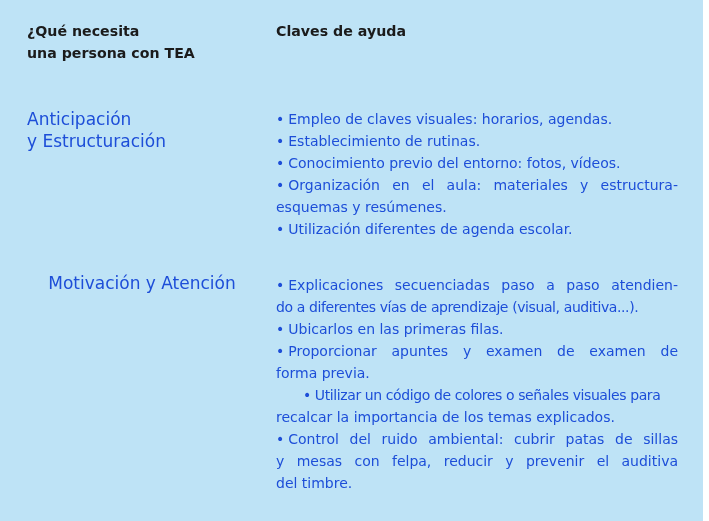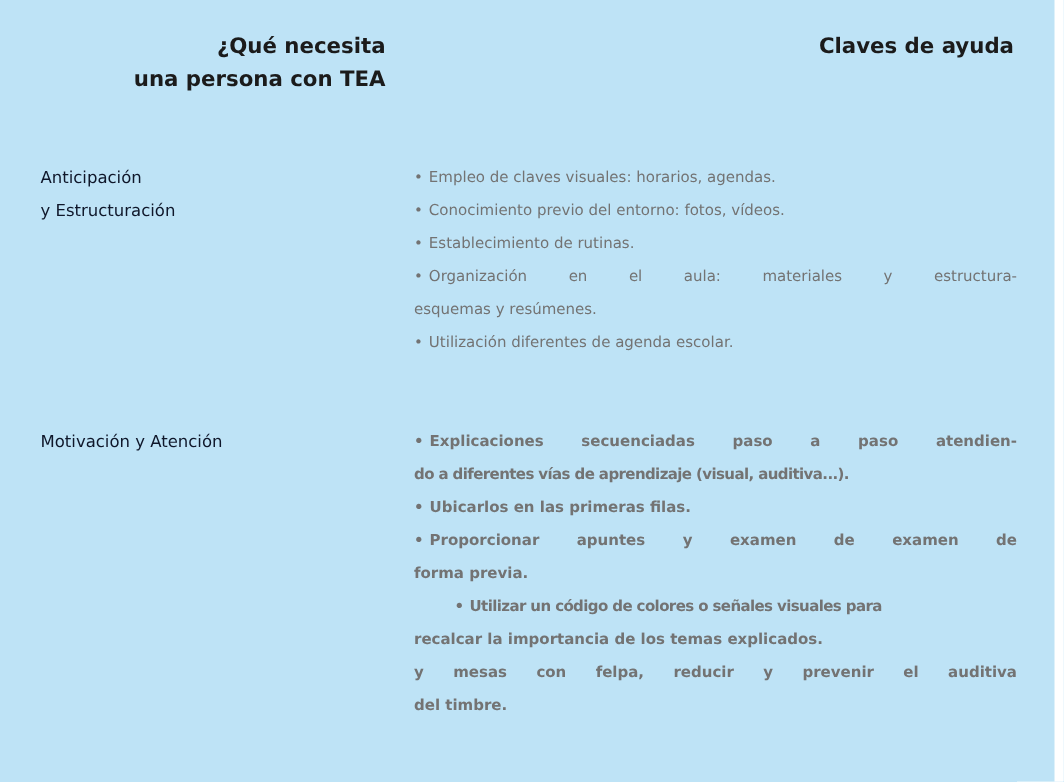--- a/index.html
+++ b/index.html
@@ -21,39 +21,38 @@
       height: 521px;
       background: #bee3f6;
       color: #1b1b1b;
     }
     .head {
       position: absolute;
       font-weight: bold;
       font-size: 14.2px;
       line-height: 22px;
       color: #1b1b1b;
-      text-align: right;
     }
     .head-left { left: 27px; top: 20px; width: 230px; }
     .head-right { left: 276px; top: 20px; width: 400px; }
     .row-label {
       position: absolute;
       left: 27px;
       width: 230px;
-      font-size: 11px;
+      font-size: 17px;
       line-height: 22px;
-      color: #0f172a;
+      color: #1d4ed8;
     }
     .items {
       position: absolute;
       left: 276px;
       width: 402px;
-      font-size: 10px;
+      font-size: 14px;
       line-height: 22px;
-      color: #737373;
+      color: #1d4ed8;
       margin: 0;
       padding: 0;
       list-style: none;
     }
     .items li {
       text-align: justify;
       margin: 0;
       padding: 0;
     }
     .bullet { margin-right: 4px; }
@@ -79,53 +78,54 @@
   <div class="row-label" style="top:108px;">
     <span class="line">Anticipación</span>
     <span class="line">y Estructuración</span>
   </div>
 
   <ul class="items" style="top:108px;">
     <li>
       <span class="line"><span class="bullet">•</span><span>Empleo de claves visuales: horarios, agendas.</span></span>
     </li>
     <li>
-      <span class="line"><span class="bullet">•</span><span>Conocimiento previo del entorno: fotos, vídeos.</span></span>
+      <span class="line"><span class="bullet">•</span><span>Establecimiento de rutinas.</span></span>
     </li>
     <li>
-      <span class="line"><span class="bullet">•</span><span>Establecimiento de rutinas.</span></span>
+      <span class="line"><span class="bullet">•</span><span>Conocimiento previo del entorno: fotos, vídeos.</span></span>
     </li>
     <li>
       <span class="line just"><span class="bullet">•</span><span>Organización en el aula: materiales y estructura-</span></span>
       <span class="line">esquemas y resúmenes.</span>
     </li>
     <li>
       <span class="line"><span class="bullet">•</span><span>Utilización diferentes de agenda escolar.</span></span>
     </li>
   </ul>
 
-  <div class="row-label" style="top:284px;">
+  <div class="row-label" style="top:272px;text-align:center;">
     <span class="line">Motivación y Atención</span>
   </div>
 
-  <ul class="items" style="top:284px;font-weight:bold;">
+  <ul class="items" style="top:274px;">
     <li>
       <span class="line just"><span class="bullet">•</span><span>Explicaciones secuenciadas paso a paso atendien-</span></span>
       <span class="line" style="letter-spacing:-0.4px;">do a diferentes vías de aprendizaje (visual, auditiva...).</span>
     </li>
     <li>
       <span class="line"><span class="bullet">•</span><span>Ubicarlos en las primeras filas.</span></span>
     </li>
     <li>
       <span class="line just"><span class="bullet">•</span><span>Proporcionar apuntes y examen de examen de</span></span>
       <span class="line">forma previa.</span>
     </li>
     <li>
       <span class="line" style="letter-spacing:-0.4px;margin-left:27px;"><span class="bullet">•</span><span>Utilizar un código de colores o señales visuales para</span></span>
       <span class="line">recalcar la importancia de los temas explicados.</span>
     </li>
     <li>
+      <span class="line just"><span class="bullet">•</span><span>Control del ruido ambiental: cubrir patas de sillas</span></span>
       <span class="line just">y mesas con felpa, reducir y prevenir el auditiva</span>
       <span class="line">del timbre.</span>
     </li>
   </ul>
 
 </div>
 
 </body></html>

